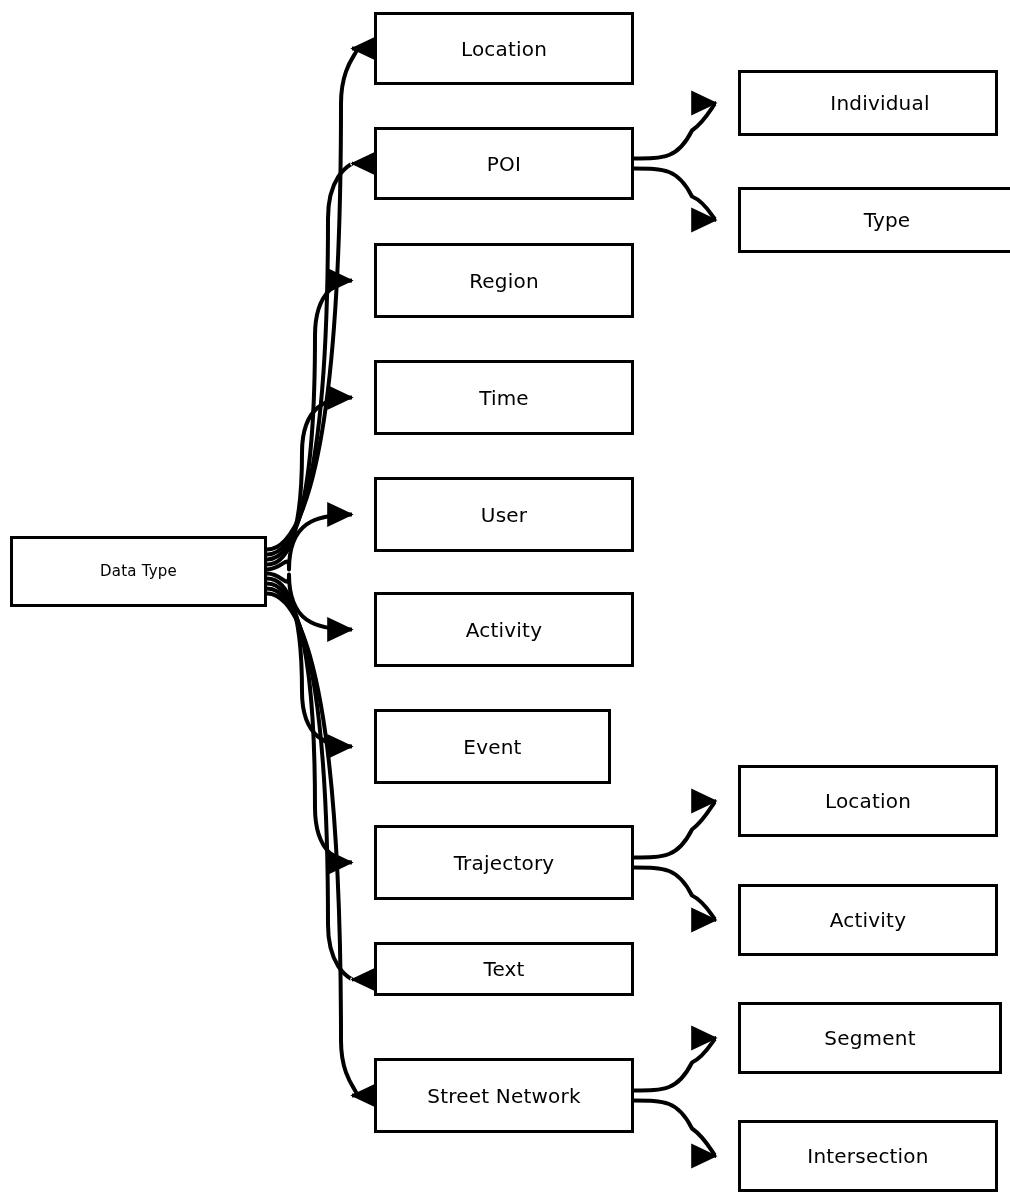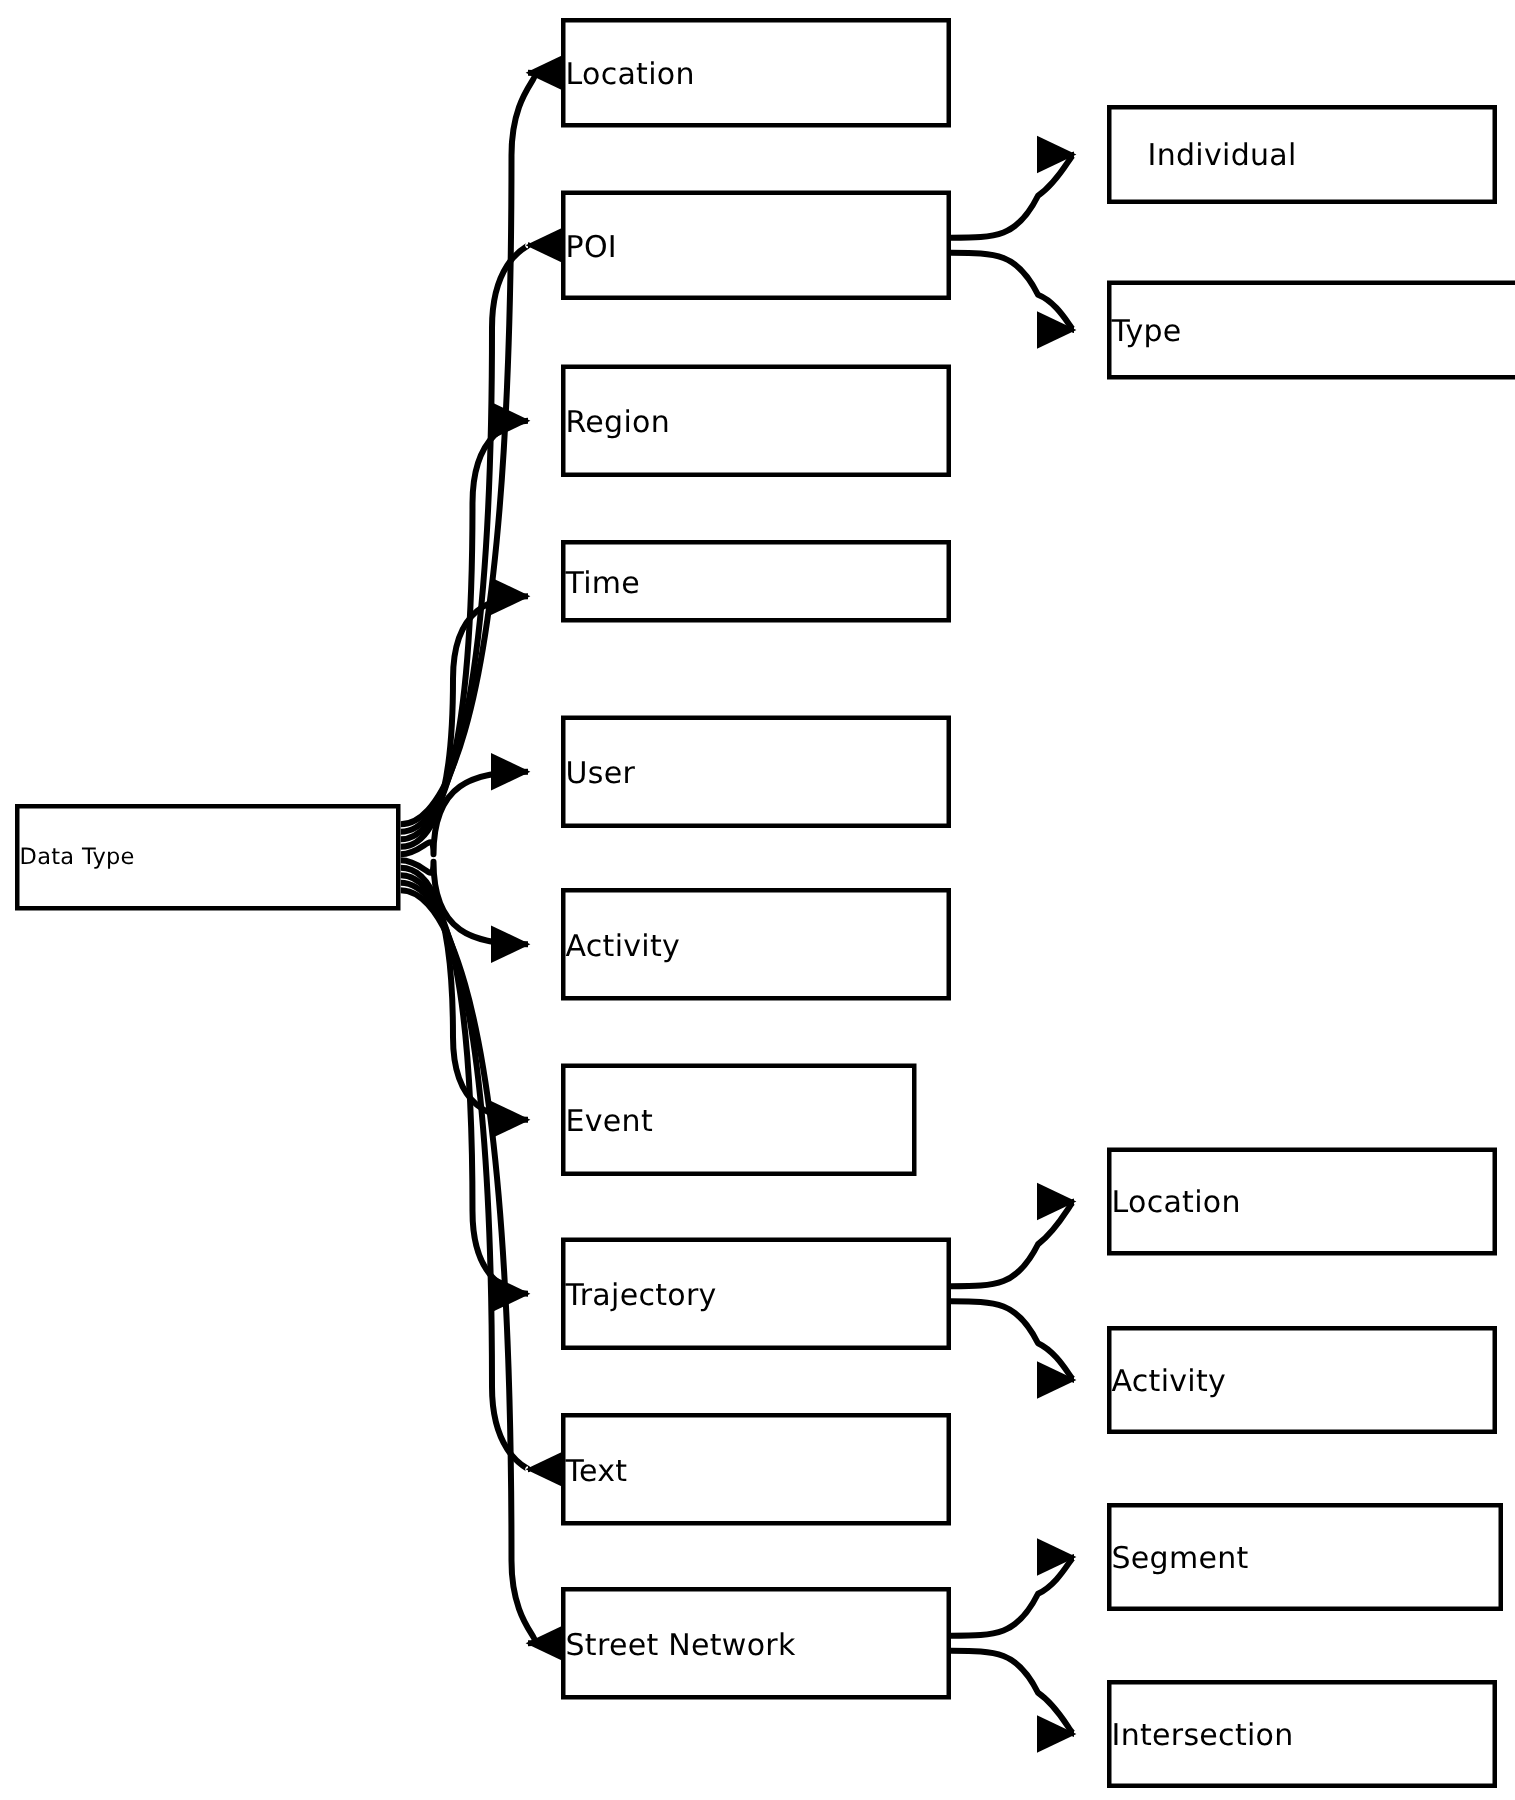--- a/index.html
+++ b/index.html
@@ -26,21 +26,21 @@
     height: 1200px;
     pointer-events: none;
   }
   .node {
     position: absolute;
     box-sizing: border-box;
     background: #ffffff;
     border: 3px solid #000000;
     display: flex;
     align-items: center;
-    justify-content: flex-start;
+    justify-content: center;
     text-align: center;
     z-index: 2;
   }
   .node-label {
     font-family: "DejaVu Sans", sans-serif;
     font-size: 20px;
     line-height: 1.1;
     color: #000000;
     letter-spacing: 0.2px;
     white-space: nowrap;
@@ -84,36 +84,36 @@
 
   <div class="node node-l1" style="left: 374px; top: 12px; width: 260px; height: 73px;">
     <span class="node-label">Location</span>
   </div>
   <div class="node node-l1" style="left: 374px; top: 127px; width: 260px; height: 73px;">
     <span class="node-label">POI</span>
   </div>
   <div class="node node-l1" style="left: 374px; top: 243px; width: 260px; height: 75px;">
     <span class="node-label">Region</span>
   </div>
-  <div class="node node-l1" style="left: 374px; top: 360px; width: 260px; height: 55px;">
+  <div class="node node-l1" style="left: 374px; top: 360px; width: 260px; height: 75px;">
     <span class="node-label">Time</span>
   </div>
   <div class="node node-l1" style="left: 374px; top: 477px; width: 260px; height: 75px;">
     <span class="node-label">User</span>
   </div>
   <div class="node node-l1" style="left: 374px; top: 592px; width: 260px; height: 75px;">
     <span class="node-label">Activity</span>
   </div>
   <div class="node node-l1" style="left: 374px; top: 709px; width: 237px; height: 75px;">
     <span class="node-label">Event</span>
   </div>
   <div class="node node-l1" style="left: 374px; top: 825px; width: 260px; height: 75px;">
     <span class="node-label">Trajectory</span>
   </div>
-  <div class="node node-l1" style="left: 374px; top: 942px; width: 260px; height: 75px;">
+  <div class="node node-l1" style="left: 374px; top: 942px; width: 260px; height: 54px;">
     <span class="node-label">Text</span>
   </div>
   <div class="node node-l1" style="left: 374px; top: 1058px; width: 260px; height: 75px;">
     <span class="node-label">Street Network</span>
   </div>
 
   <div class="node node-l2" style="left: 738px; top: 70px; width: 260px; height: 66px; padding-left: 24px;">
     <span class="node-label">Individual</span>
   </div>
   <div class="node node-l2" style="left: 738px; top: 187px; width: 298px; height: 66px;">

